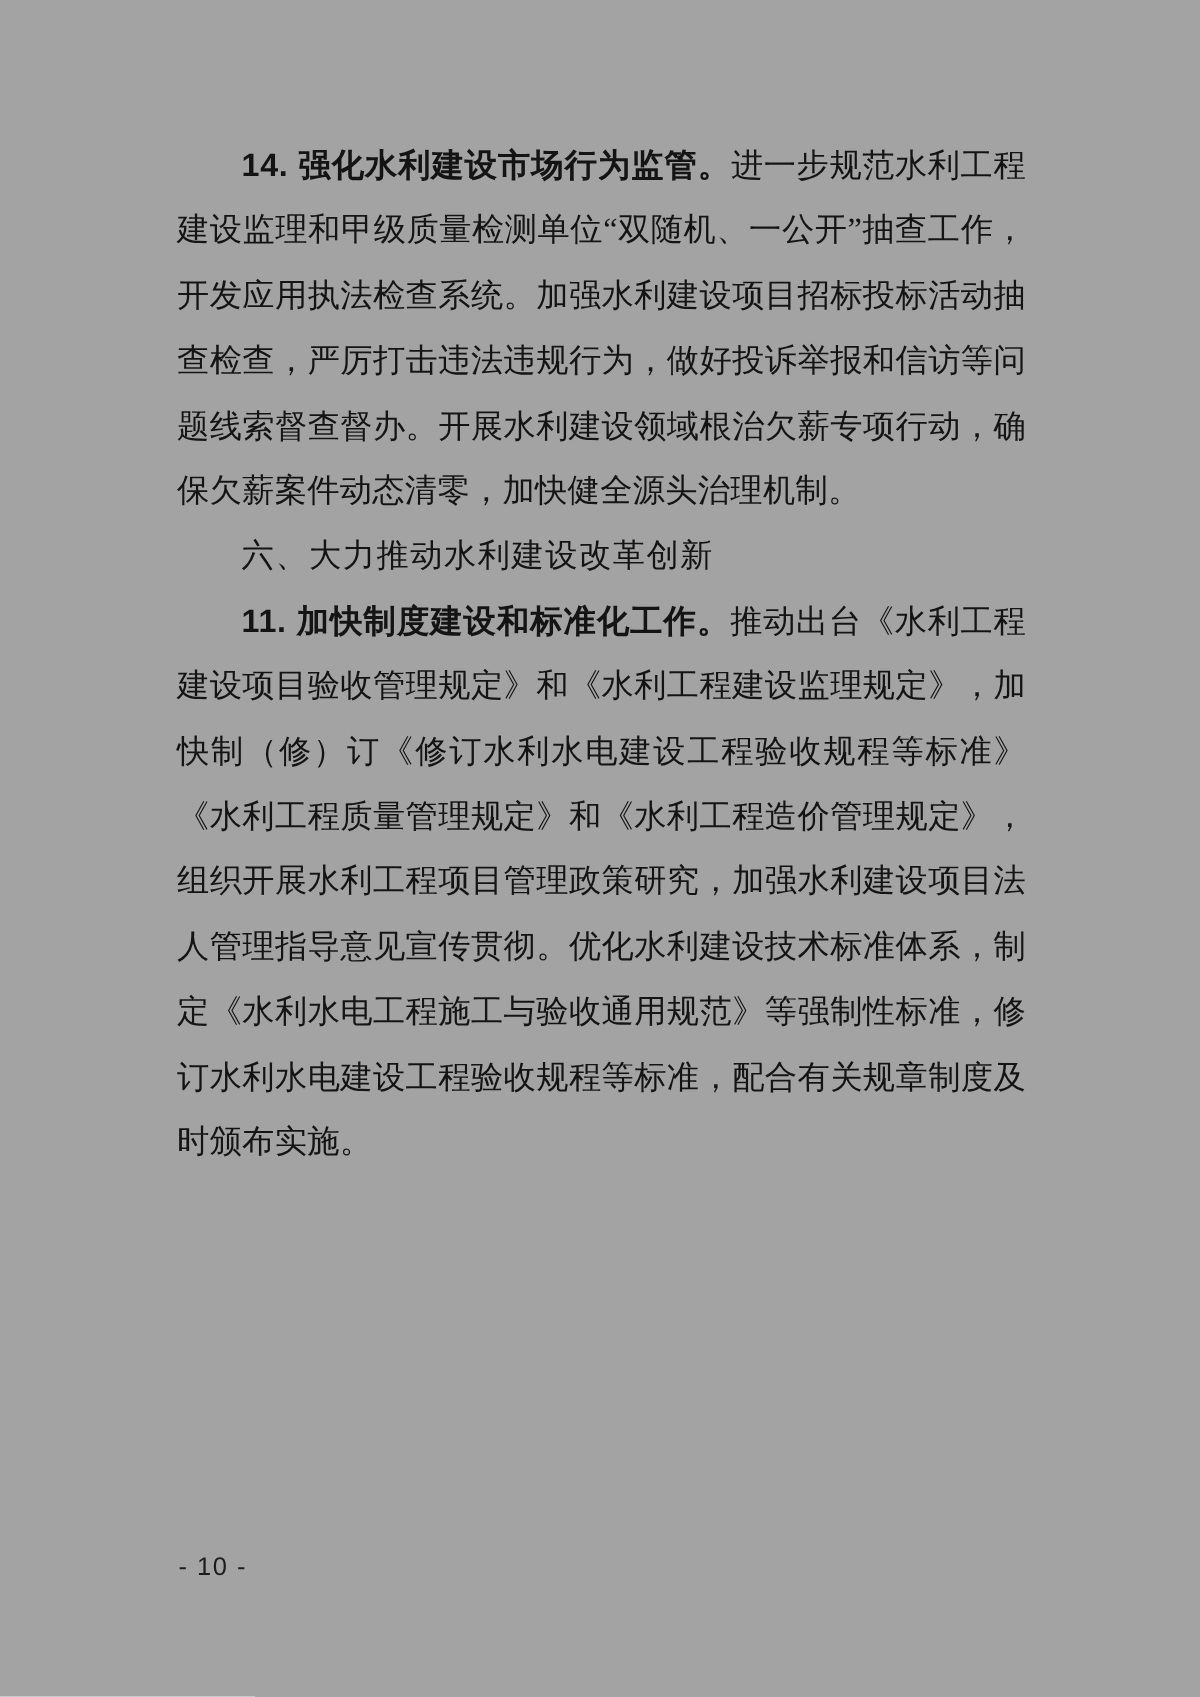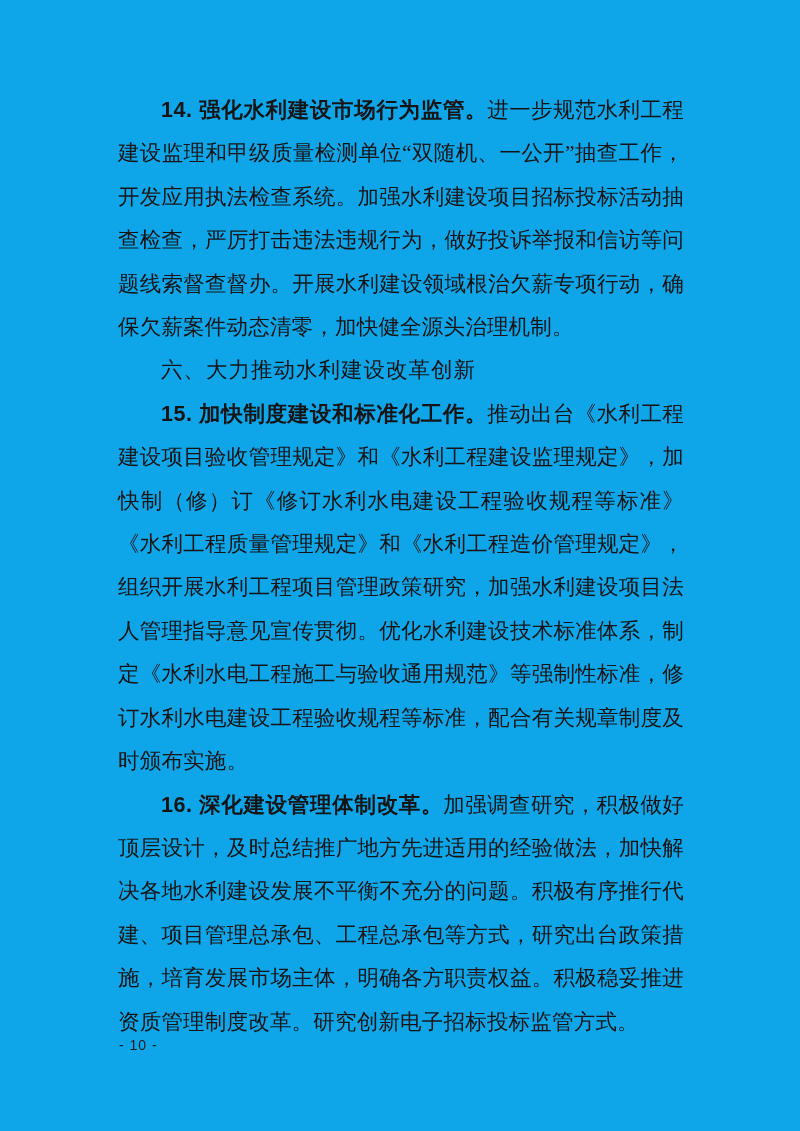--- a/index.html
+++ b/index.html
@@ -1,21 +1,21 @@
 <!DOCTYPE html>
 <html><head>
 <meta charset="utf-8">
 <style>
   html, body { margin: 0; padding: 0; background: #e8e8e8; }
   .page {
     position: relative;
     width: 800px;
     height: 1131px;
     margin: 0 auto;
-    background: #0ea5e9;
+    background: #a3a3a3;
     overflow: hidden;
     font-family: "Liberation Serif", "DejaVu Serif", serif;
     color: #141414;
   }
   .content {
     position: absolute;
     left: 118px;
     top: 89px;
     width: 566px;
     font-size: 21.5px;
@@ -34,38 +34,37 @@
     letter-spacing: 0.5px;
   }
   .section-heading {
     font-weight: 400;
     letter-spacing: 1px;
   }
   .page-number {
     position: absolute;
     left: 119px;
     top: 1033px;
-    font-size: 14px;
+    font-size: 17px;
     line-height: 24px;
     font-family: "Liberation Sans", "DejaVu Sans", sans-serif;
     color: #1c1c1c;
     letter-spacing: 1px;
   }
 </style>
 </head>
 <body>
 
 <div class="page">
   <div class="content">
 
     <p class="para"><span class="num-heading">14. 强化水利建设市场行为监管。</span><span>进一步规范水利工程建设监理和甲级质量检测单位“双随机、一公开”抽查工作，开发应用执法检查系统。加强水利建设项目招标投标活动抽查检查，严厉打击违法违规行为，做好投诉举报和信访等问题线索督查督办。开展水利建设领域根治欠薪专项行动，确保欠薪案件动态清零，加快健全源头治理机制。</span></p>
 
     <p class="para section-heading">六、大力推动水利建设改革创新</p>
 
-    <p class="para"><span class="num-heading">15. 加快制度建设和标准化工作。</span><span>推动出台《水利工程建设项目验收管理规定》和《水利工程建设监理规定》，加快制（修）订《修订水利水电建设工程验收规程等标准》《水利工程质量管理规定》和《水利工程造价管理规定》，组织开展水利工程项目管理政策研究，加强水利建设项目法人管理指导意见宣传贯彻。优化水利建设技术标准体系，制定《水利水电工程施工与验收通用规范》等强制性标准，修订水利水电建设工程验收规程等标准，配合有关规章制度及时颁布实施。</span></p>
+    <p class="para"><span class="num-heading">11. 加快制度建设和标准化工作。</span><span>推动出台《水利工程建设项目验收管理规定》和《水利工程建设监理规定》，加快制（修）订《修订水利水电建设工程验收规程等标准》《水利工程质量管理规定》和《水利工程造价管理规定》，组织开展水利工程项目管理政策研究，加强水利建设项目法人管理指导意见宣传贯彻。优化水利建设技术标准体系，制定《水利水电工程施工与验收通用规范》等强制性标准，修订水利水电建设工程验收规程等标准，配合有关规章制度及时颁布实施。</span></p>
 
-    <p class="para"><span class="num-heading">16. 深化建设管理体制改革。</span><span>加强调查研究，积极做好顶层设计，及时总结推广地方先进适用的经验做法，加快解决各地水利建设发展不平衡不充分的问题。积极有序推行代建、项目管理总承包、工程总承包等方式，研究出台政策措施，培育发展市场主体，明确各方职责权益。积极稳妥推进资质管理制度改革。研究创新电子招标投标监管方式。</span></p>
 
 
   </div>
 
   <div class="page-number">- 10 -</div>
 </div>
 
 </body></html>

